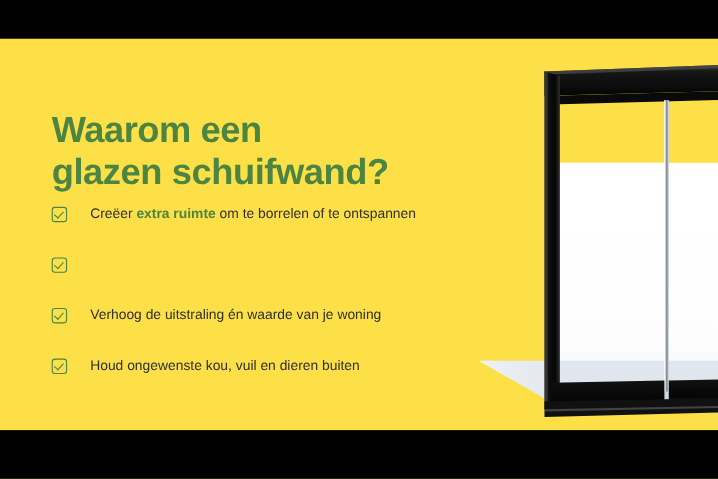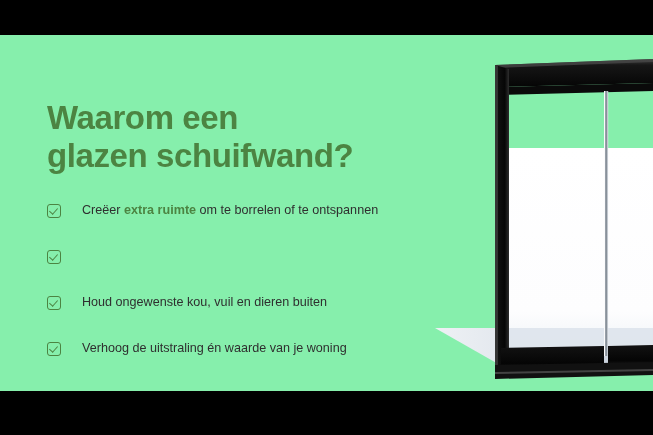--- a/index.html
+++ b/index.html
@@ -28,21 +28,21 @@
   .bar-top    { top: 0;    height: 35px; }
   .bar-bottom { top: 400px; height: 35px; }
 
   
   #slide {
     position: absolute;
     left: 0;
     top: 35px;
     width: 653px;
     height: 356px;
-    background: #86efac;
+    background: #fde047;
     overflow: hidden;
   }
 
   
   #heading {
     position: absolute;
     left: 47px;
     top: 42px;
     width: 400px;
     color: #4c8442;
@@ -59,21 +59,21 @@
     position: absolute;
     left: 47px;
     top: 152px;
     width: 420px;
     z-index: 20;
   }
   .bullet-row {
     position: relative;
     height: 46px;
     display: flex;
-    align-items: center;
+    align-items: flex-start;
   }
   .check-box {
     flex: 0 0 auto;
     width: 14px;
     height: 14px;
     margin-top: 1px;
     border: 1.4px solid #4c8442;
     border-radius: 3px;
     box-sizing: border-box;
     position: relative;
@@ -194,25 +194,25 @@
     <ul id="bullets" style="list-style:none;margin:0;padding:0;">
       <li class="bullet-row">
         <span class="check-box"></span>
         <span class="bullet-text"><span>Creëer </span><span class="hl">extra ruimte</span><span> om te borrelen of te ontspannen</span></span>
       </li>
       <li class="bullet-row">
         <span class="check-box"></span>
       </li>
       <li class="bullet-row">
         <span class="check-box"></span>
+        <span class="bullet-text"><span>Verhoog de uitstraling én waarde van je woning</span><span class="hl"></span><span></span></span>
+      </li>
+      <li class="bullet-row">
+        <span class="check-box"></span>
         <span class="bullet-text"><span>Houd ongewenste kou, vuil en dieren buiten</span><span class="hl"></span><span></span></span>
-      </li>
-      <li class="bullet-row">
-        <span class="check-box"></span>
-        <span class="bullet-text"><span>Verhoog de uitstraling én waarde van je woning</span><span class="hl"></span><span></span></span>
       </li>
     </ul>
 
   </div>
 
   <div class="bar bar-top"></div>
   <div class="bar bar-bottom"></div>
 
 </div>
 

